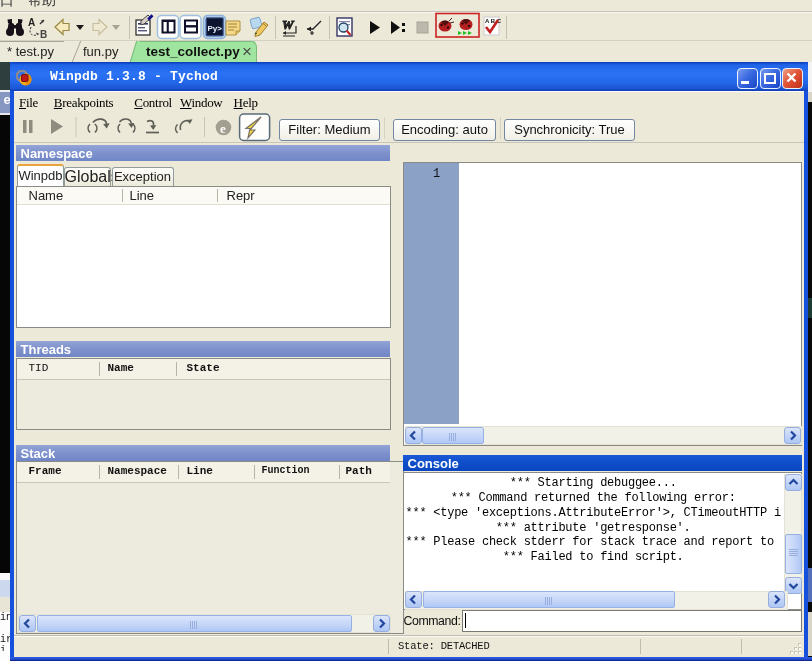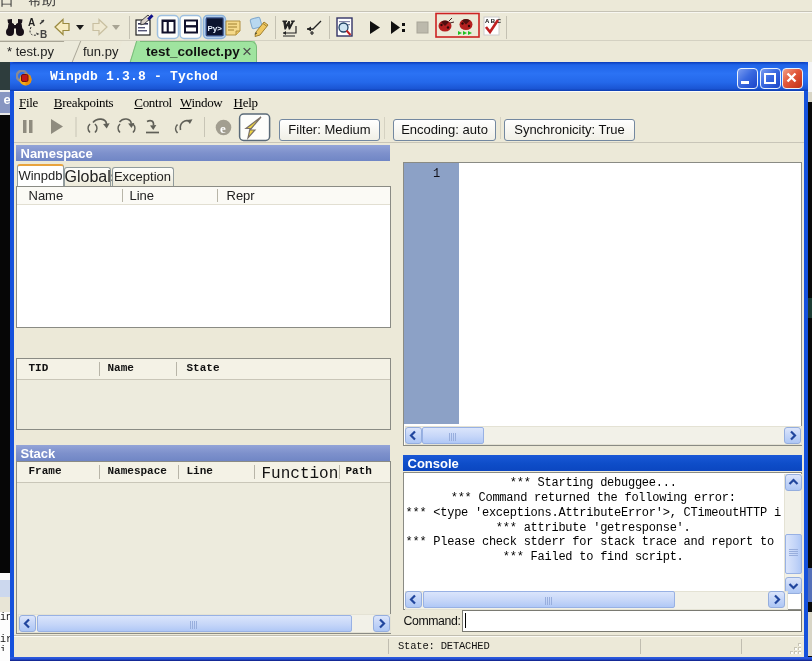--- a/index.html
+++ b/index.html
@@ -272,42 +272,45 @@
 
     <div class="lbox" style="left:1.5px;top:94.5px;width:373px;height:140px;background:#fff;">
       <div class="abs" style="left:0;top:0;width:373px;height:17px;background:#fbfaf5;border-bottom:1px solid #e2dfd2;"></div>
       <div class="colsep" style="left:105px;top:2px;height:13px;"></div>
       <div class="colsep" style="left:200px;top:2px;height:13px;"></div>
       <div class="abs" style="left:12px;top:1px;font-size:13px;color:#222;">Name</div>
       <div class="abs" style="left:113px;top:1px;font-size:13px;color:#222;">Line</div>
       <div class="abs" style="left:210px;top:1px;font-size:13px;color:#222;">Repr</div>
     </div>
 
+    <div class="cap" style="left:1.5px;top:250px;width:374px;height:16px;">
+        <span class="captx">Threads</span>
+      </div>
     <div class="lbox" style="left:1.5px;top:266.5px;width:373px;height:70px;background:#edebdd;">
       <div class="abs" style="left:0;top:0;width:373px;height:20px;background:#f4f2e6;border-bottom:1px solid #c9c6b8;"></div>
       <div class="colsep" style="left:82px;top:3px;height:14px;"></div>
       <div class="colsep" style="left:159px;top:3px;height:14px;"></div>
-      <div class="abs mono" style="left:12px;top:3px;font-size:11px;font-weight:bold;color:#111;">TID</div>
+      <div class="abs mono" style="left:12px;top:3px;font-size:11px;font-weight:normal;color:#111;">TID</div>
       <div class="abs mono" style="left:91px;top:3px;font-size:11px;font-weight:bold;color:#111;">Name</div>
       <div class="abs mono" style="left:170px;top:3px;font-size:11px;font-weight:bold;color:#111;">State</div>
     </div>
 
     <div class="cap" style="left:1.5px;top:353.5px;width:374px;height:16px;">
         <span class="captx">Stack</span>
       </div>
-    <div class="lbox" style="left:1.5px;top:370px;width:373px;height:171px;background:#edebdd;">
+    <div class="lbox" style="left:1.5px;top:370px;width:373px;height:171px;background:#edebdd;padding-left:13px;">
       <div class="abs" style="left:0;top:0;width:373px;height:20px;background:#f4f2e6;border-bottom:1px solid #c9c6b8;"></div>
       <div class="colsep" style="left:82.5px;top:3px;height:14px;"></div>
       <div class="colsep" style="left:161px;top:3px;height:14px;"></div>
       <div class="colsep" style="left:237.5px;top:3px;height:14px;"></div>
       <div class="colsep" style="left:322px;top:3px;height:14px;"></div>
       <div class="abs mono" style="left:12px;top:3px;font-size:11px;font-weight:bold;color:#111;">Frame</div>
       <div class="abs mono" style="left:91px;top:3px;font-size:11px;font-weight:bold;color:#111;">Namespace</div>
       <div class="abs mono" style="left:170px;top:3px;font-size:11px;font-weight:bold;color:#111;">Line</div>
-      <div class="abs mono" style="left:245px;top:3px;font-size:16px;font-weight:normal;color:#111;">Function</div>
+      <div class="abs mono" style="left:245px;top:3px;font-size:10px;font-weight:bold;color:#111;">Function</div>
       <div class="abs mono" style="left:329px;top:3px;font-size:11px;font-weight:bold;color:#111;">Path</div>
 
       <div class="strack" style="left:1px;top:152px;width:371px;height:17px;"></div>
       <div class="sbtn" style="left:2px;top:152.5px;width:15px;height:15px;"><svg width="15" height="15">
             <path d="M9 3.5 L5 7.5 L9 11.5" stroke="#21469e" stroke-width="2.2" fill="none"></path>
           </svg></div>
       <div class="sthumbh" style="left:20px;top:152.5px;width:313px;height:15px;text-align:center;line-height:15px;"><span class="grip"></span><span class="grip"></span><span class="grip"></span><span class="grip"></span></div>
       <div class="sbtn" style="left:356.5px;top:152.5px;width:15px;height:15px;"><svg width="15" height="15">
             <path d="M6 3.5 L10 7.5 L6 11.5" stroke="#21469e" stroke-width="2.2" fill="none"></path>
           </svg></div>

